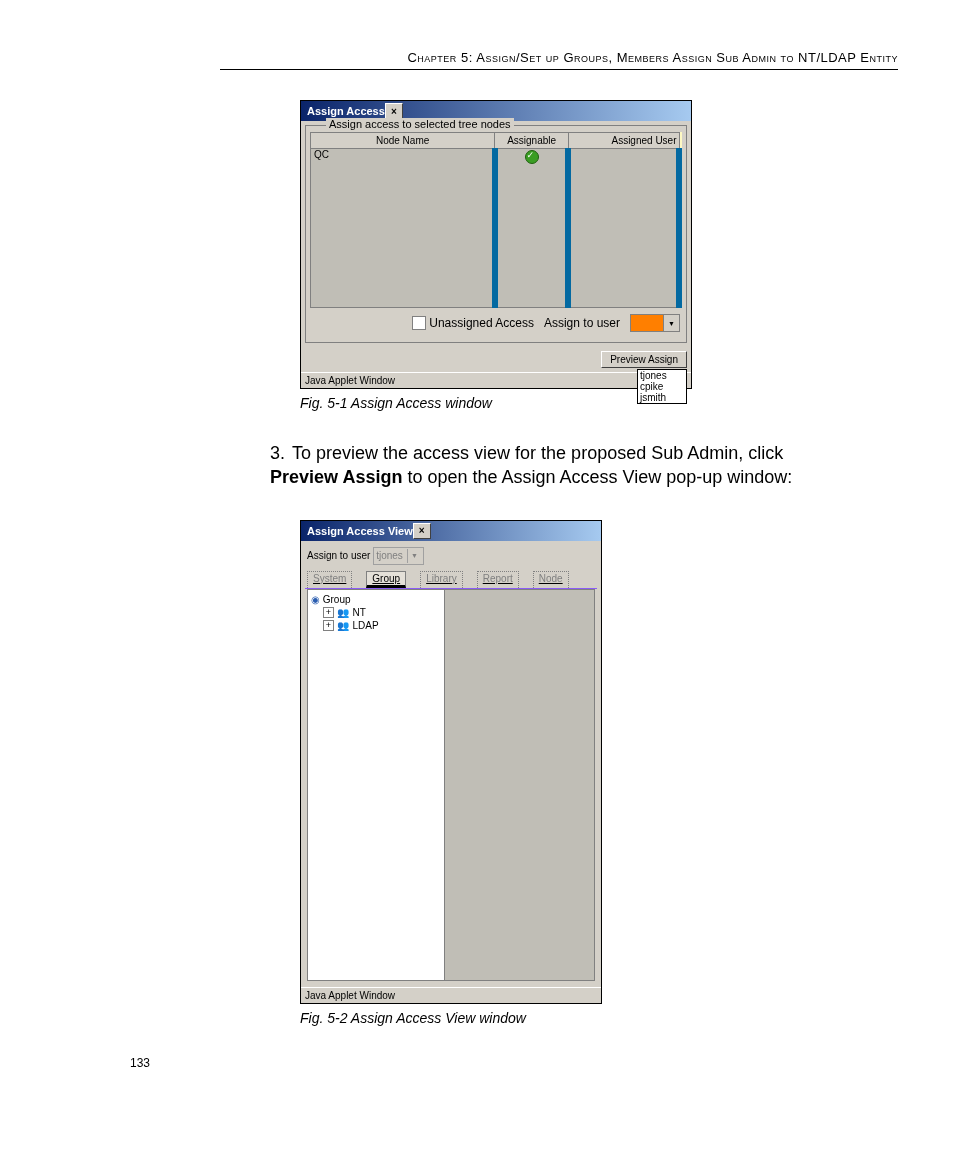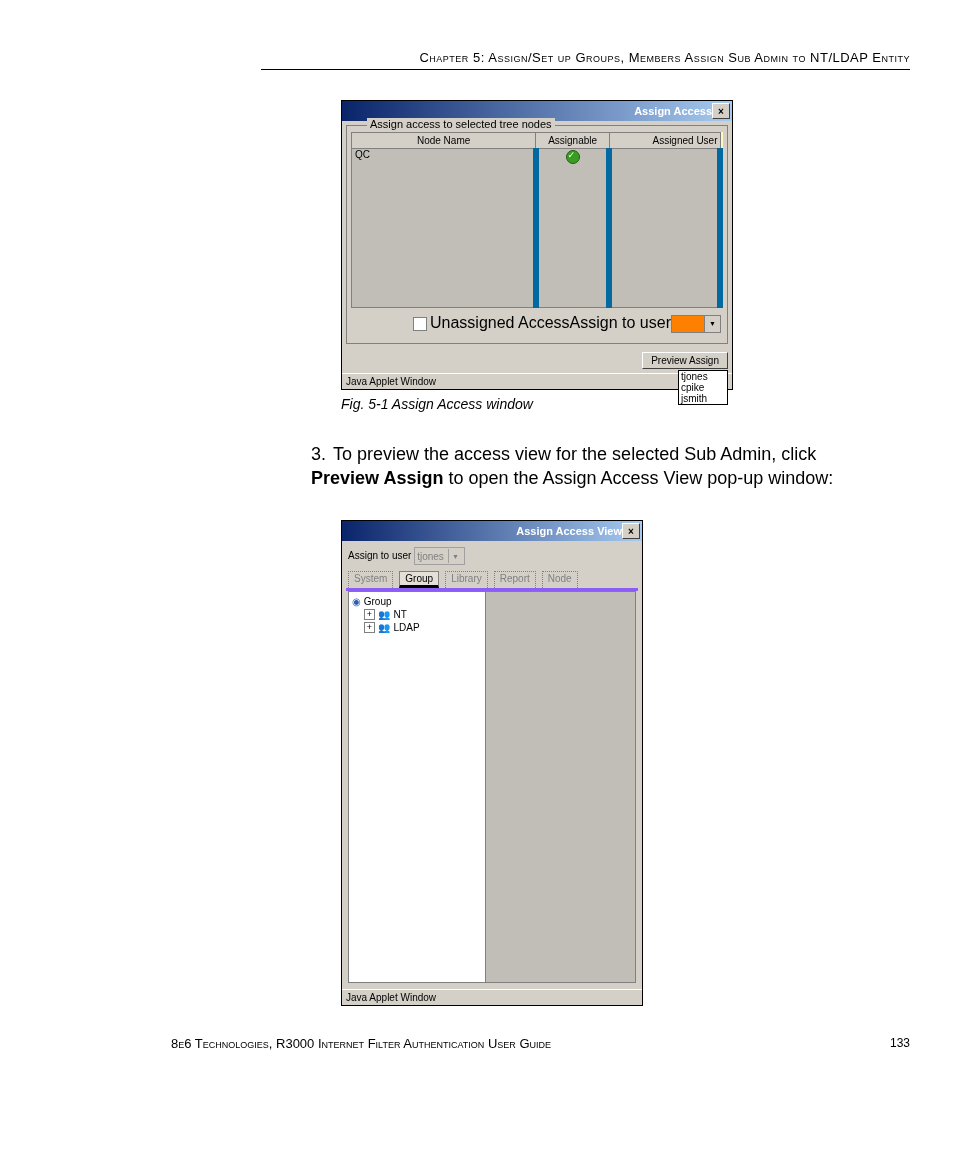--- a/index.html
+++ b/index.html
@@ -3,23 +3,22 @@
 <meta charset="utf-8">
 <style>
   body {
     margin: 0;
     padding: 0;
     font-family: Arial, Helvetica, sans-serif;
     background: #fff;
     width: 954px;
   }
   .page {
-    padding: 50px 44px 40px 70px;
+    padding: 50px 56px 40px 70px;
     box-sizing: border-box;
-    margin-left: 41px;
   }
   .header-line {
     font-size: 13px;
     text-align: right;
     font-variant: small-caps;
     letter-spacing: 0.5px;
     padding-bottom: 4px;
     border-bottom: 1px solid #000;
     margin-bottom: 30px;
     margin-left: 150px;
@@ -62,21 +61,21 @@
     background: #d4d0c8;
     font-family: Tahoma, Arial, sans-serif;
     font-size: 11px;
   }
   .win1 { width: 390px; }
   .titlebar {
     background: linear-gradient(to right, #0a246a, #a6caf0);
     color: #fff;
     display: flex;
     align-items: center;
-    justify-content: flex-end;
+    justify-content: flex-start;
     padding: 2px 2px 2px 6px;
     font-weight: bold;
     font-size: 11px;
   }
   .close-btn {
     width: 16px; height: 14px;
     background: #d4d0c8;
     border: 1px solid #fff;
     border-right-color: #404040;
     border-bottom-color: #404040;
@@ -135,22 +134,23 @@
     position: relative;
     margin: 1px auto;
   }
   .check-circle::after {
     content:"✓"; color:#fff; font-size:9px; position:absolute; left:1px; top:-1px;
   }
   .controls-row {
     display: flex;
     justify-content: flex-end;
     align-items: center;
+    gap: 10px;
     padding: 6px 2px;
-    font-size: 16px;
+    font-size: 12px;
   }
   .checkbox {
     width: 12px; height: 12px;
     border: 1px solid #808080;
     background: #fff;
     display: inline-block;
     vertical-align: middle;
     margin-right: 3px;
   }
   .dropdown {
@@ -215,23 +215,24 @@
     vertical-align: middle;
   }
   .combo-disabled .arrow {
     width:13px; height:14px; background:#d4d0c8;
     border-left:1px solid #a0a0a0;
     display:flex; align-items:center; justify-content:center;
     margin-left:4px;
   }
   .combo-disabled .arrow::after { content:"▼"; font-size:7px; color:#808080; }
   .tabbar {
-    display:flex; gap:6px; padding: 0 2px;
-    border-bottom: 3px solid #8b5cf6;
-    font-size: 10px;
+    display:flex; gap:14px; padding: 0 2px;
+    border-bottom: 1px solid #8b5cf6;
+    font-size: 10px;
+    text-decoration: underline;
   }
   .tab {
     padding: 1px 5px;
     border:1px dotted #808080;
     border-bottom: none;
     background:#d4d0c8;
     color:#808080;
   }
   .tab.active { color:#000; border-style: solid; background:#e4e0d8; }
   .splitpane {
@@ -307,21 +308,21 @@
       </div>
       <div class="statusbar">
         <span>Java Applet Window</span>
         <span class="status-right">Java Apple</span>
       </div>
     </div>
     <div class="caption">Fig. 5-1  Assign Access window</div>
   </div>
 
   <div class="body-text">
-    <span class="num">3.</span><span>To preview the access view for the selected Sub Admin, click </span><span class="bold">Preview Assign</span><span> to open the Assign Access View pop-up window:</span>
+    <span class="num">3.</span><span>To preview the access view for the proposed Sub Admin, click </span><span class="bold">Preview Assign</span><span> to open the Assign Access View pop-up window:</span>
   </div>
 
   <div class="figure-wrap">
     <div class="win win2">
       <div class="titlebar">
         <span>Assign Access View</span>
         <span class="close-btn">×</span>
       </div>
       <div class="content">
         <div class="assign-row">
@@ -353,19 +354,19 @@
               <span class="plus">+</span>
               <span class="icon-people">👥</span>
               <span>LDAP</span>
             </div>
           </div>
           <div class="rightpane"></div>
         </div>
       </div>
       <div class="statusbar">Java Applet Window</div>
     </div>
+    <div class="caption">Fig. 5-2  Assign Access View window</div>
   </div>
 
   <div class="footer">
-    <span>8e6 Technologies, R3000 Internet Filter Authentication User Guide</span>
     <span class="pagenum">133</span>
   </div>
 </div>
 
 </body></html>

